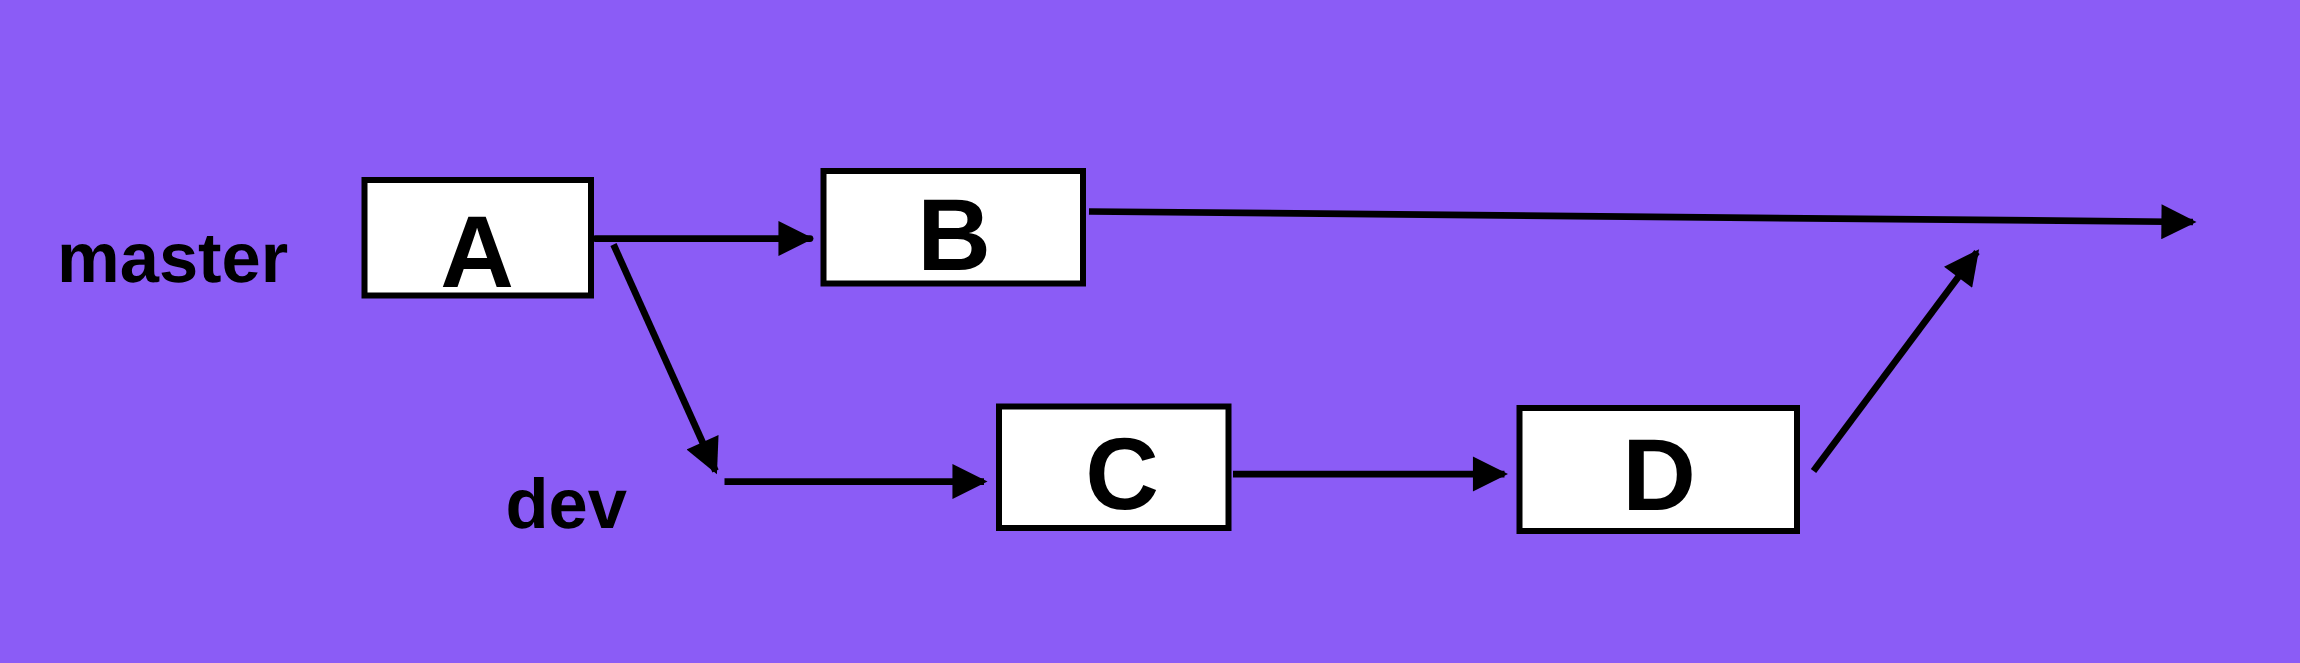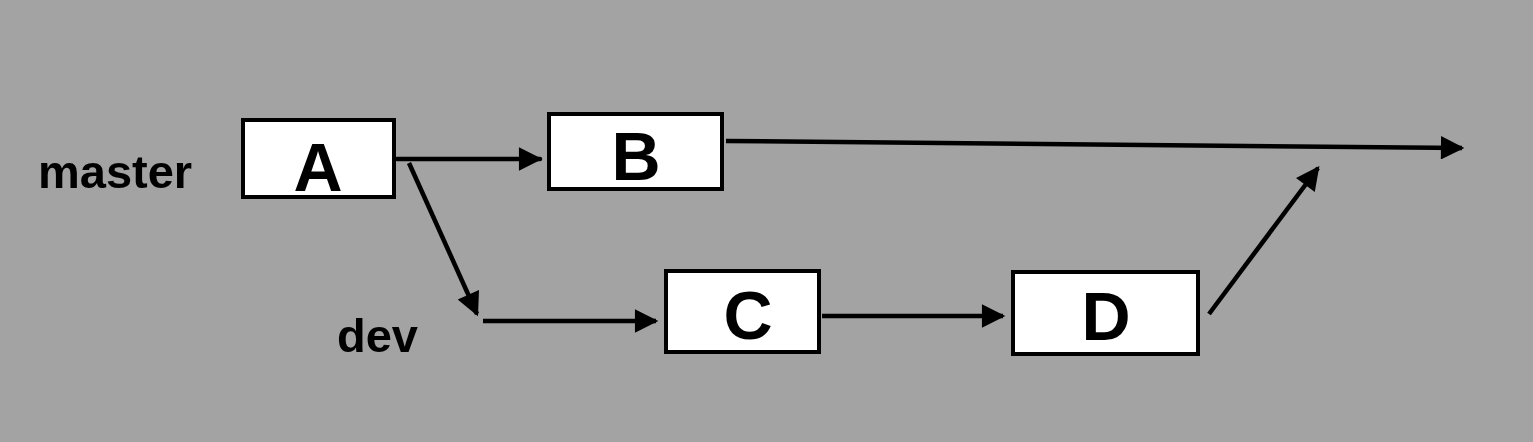--- a/index.html
+++ b/index.html
@@ -8,21 +8,21 @@
     width: 1533px;
     height: 442px;
     background: #ffffff;
     overflow: hidden;
     font-family: "Liberation Sans", sans-serif;
   }
   .canvas {
     position: relative;
     width: 1533px;
     height: 442px;
-    background: #a3a3a3;
+    background: #8b5cf6;
   }
   svg { display: block; }
   .commit-box {
     fill: #ffffff;
     stroke: #000000;
     stroke-width: 4;
   }
   .commit-label {
     fill: #000000;
     font-family: "Liberation Sans", sans-serif;

